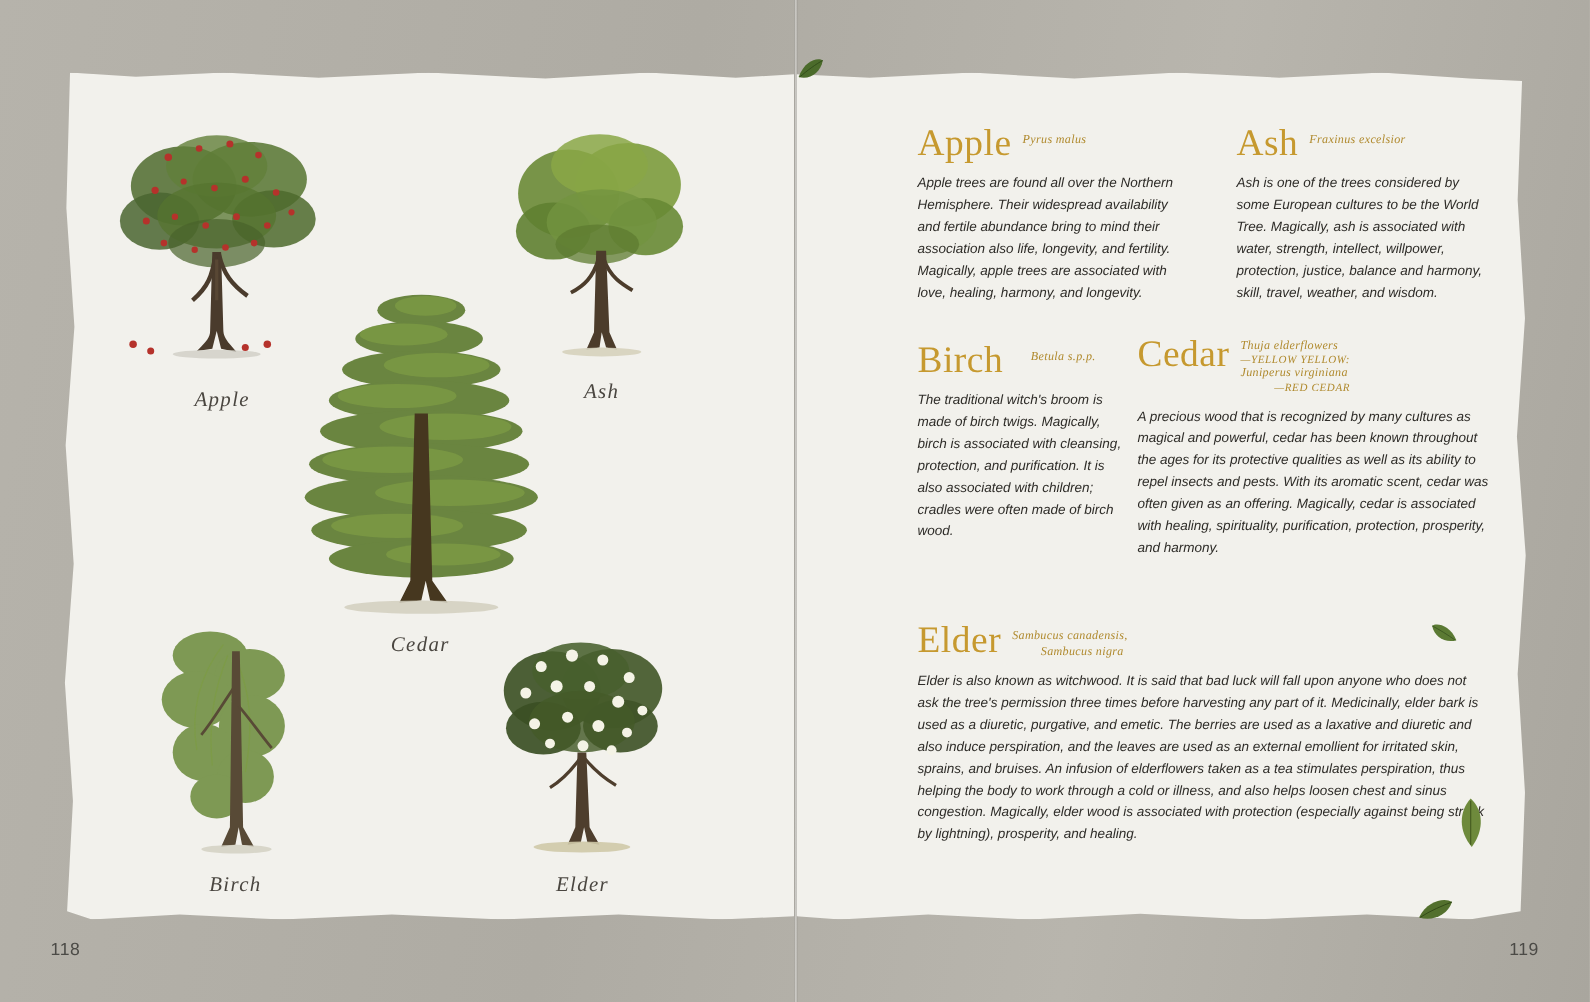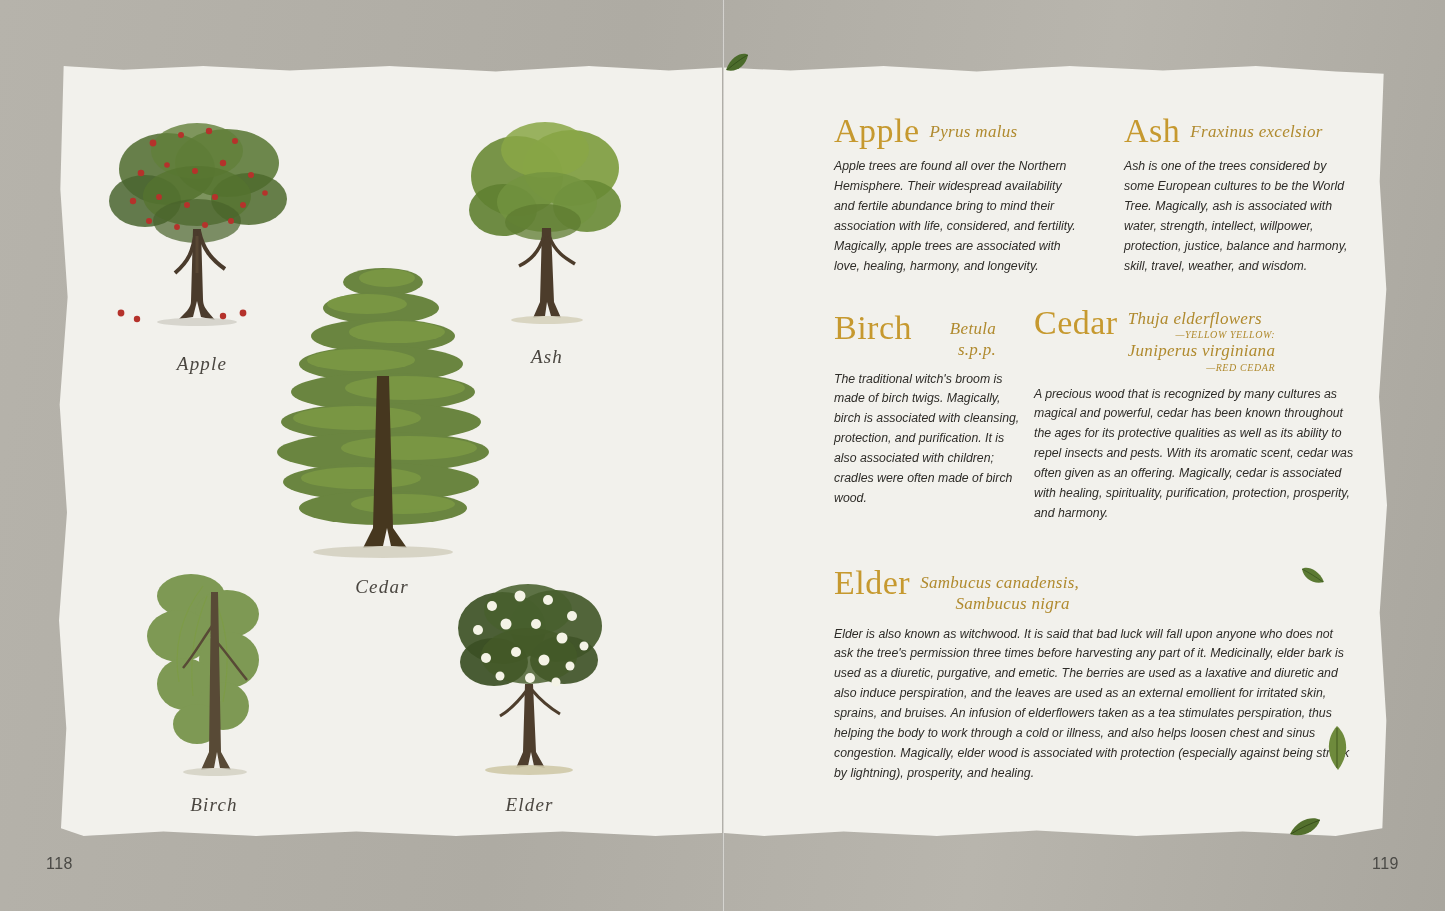--- a/index.html
+++ b/index.html
@@ -102,21 +102,21 @@
   .common-name {
     font-family: "Liberation Serif", serif;
     font-size: 34px;
     line-height: 1;
     color: #c6992f;
     letter-spacing: 0.5px;
   }
   .latin-name {
     font-family: "Liberation Serif", serif;
     font-style: italic;
-    font-size: 17px;
+    font-size: 11px;
     color: #b08a2e;
     line-height: 1.25;
     padding-top: 7px;
     letter-spacing: 0.3px;
   }
   .latin-sub {
     font-family: "Liberation Serif", serif;
     font-style: italic;
     font-size: 10px;
     color: #b08a2e;
@@ -303,21 +303,21 @@
 
   </div>
 
   <div class="page page-right">
 
     <div class="entry" style="left:110px; top:48px; width:248px;">
       <div class="entry-head">
         <div class="common-name">Apple</div>
         <div class="latin-name">Pyrus malus</div>
       </div>
-      <div class="body-text">Apple trees are found all over the Northern Hemisphere. Their widespread availability and fertile abundance bring to mind their association with life, considered, and fertility. Magically, apple trees are associated with love, healing, harmony, and longevity.</div>
+      <div class="body-text">Apple trees are found all over the Northern Hemisphere. Their widespread availability and fertile abundance bring to mind their association also life, longevity, and fertility. Magically, apple trees are associated with love, healing, harmony, and longevity.</div>
     </div>
 
     <div class="entry" style="left:400px; top:48px; width:230px;">
       <div class="entry-head">
         <div class="common-name">Ash</div>
         <div class="latin-name">Fraxinus excelsior</div>
       </div>
       <div class="body-text">Ash is one of the trees considered by some European cultures to be the World Tree. Magically, ash is associated with water, strength, intellect, willpower, protection, justice, balance and harmony, skill, travel, weather, and wisdom.</div>
     </div>
 
@@ -338,21 +338,21 @@
           <div class="latin-name" style="padding-top:0;">Juniperus virginiana</div>
           <span class="latin-sub">—RED CEDAR</span>
         </div>
       </div>
       <div class="body-text" style="margin-top:12px;">A precious wood that is recognized by many cultures as magical and powerful, cedar has been known throughout the ages for its protective qualities as well as its ability to repel insects and pests. With its aromatic scent, cedar was often given as an offering. Magically, cedar is associated with healing, spirituality, purification, protection, prosperity, and harmony.</div>
     </div>
 
     <div class="entry" style="left:110px; top:500px; width:520px;">
       <div class="entry-head">
         <div class="common-name">Elder</div>
-        <div style="padding-top:6px;text-align:center;">
+        <div style="padding-top:6px;">
           <div class="latin-name" style="padding-top:0;">Sambucus canadensis,</div>
           <div class="latin-name" style="padding-top:0; padding-left:26px;">Sambucus nigra</div>
         </div>
       </div>
       <div class="body-text" style="margin-top:10px;">Elder is also known as witchwood. It is said that bad luck will fall upon anyone who does not ask the tree's permission three times before harvesting any part of it. Medicinally, elder bark is used as a diuretic, purgative, and emetic. The berries are used as a laxative and diuretic and also induce perspiration, and the leaves are used as an external emollient for irritated skin, sprains, and bruises. An infusion of elderflowers taken as a tea stimulates perspiration, thus helping the body to work through a cold or illness, and also helps loosen chest and sinus congestion. Magically, elder wood is associated with protection (especially against being struck by lightning), prosperity, and healing.</div>
     </div>
 
   </div>
 
   <svg class="leaf" style="left:724px; top:52px;" width="26" height="22" viewBox="0 0 26 22">

